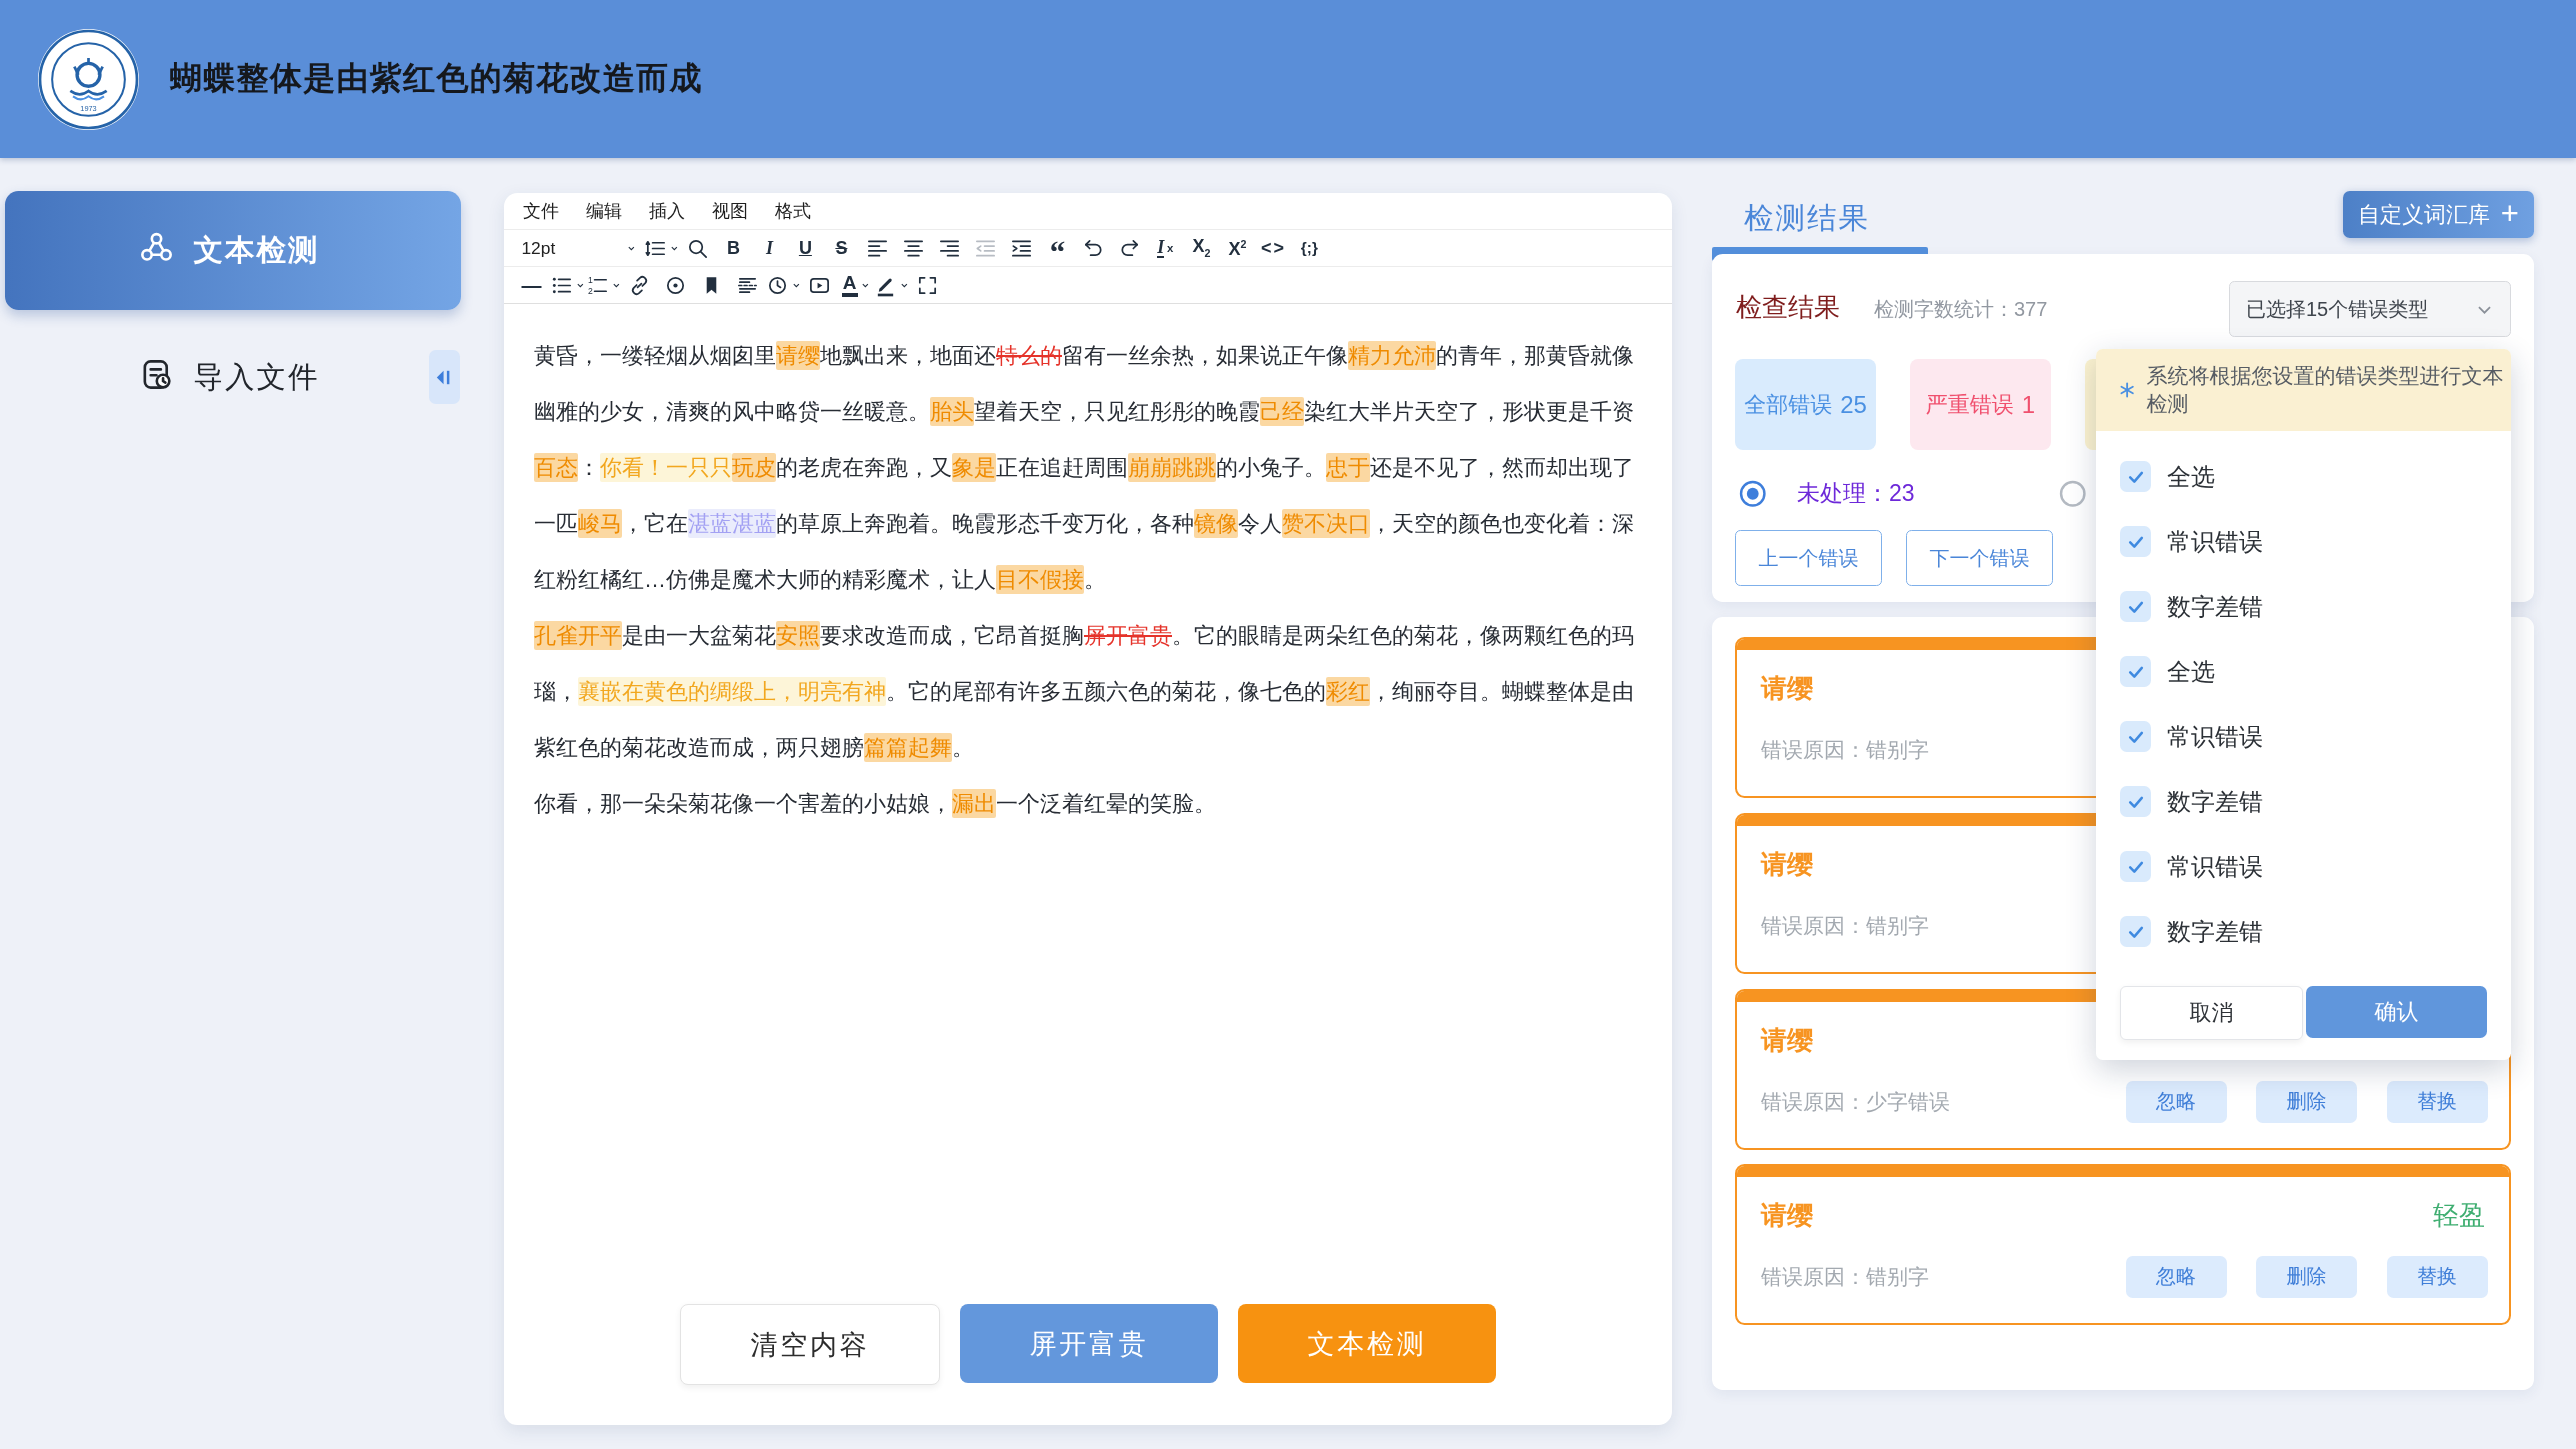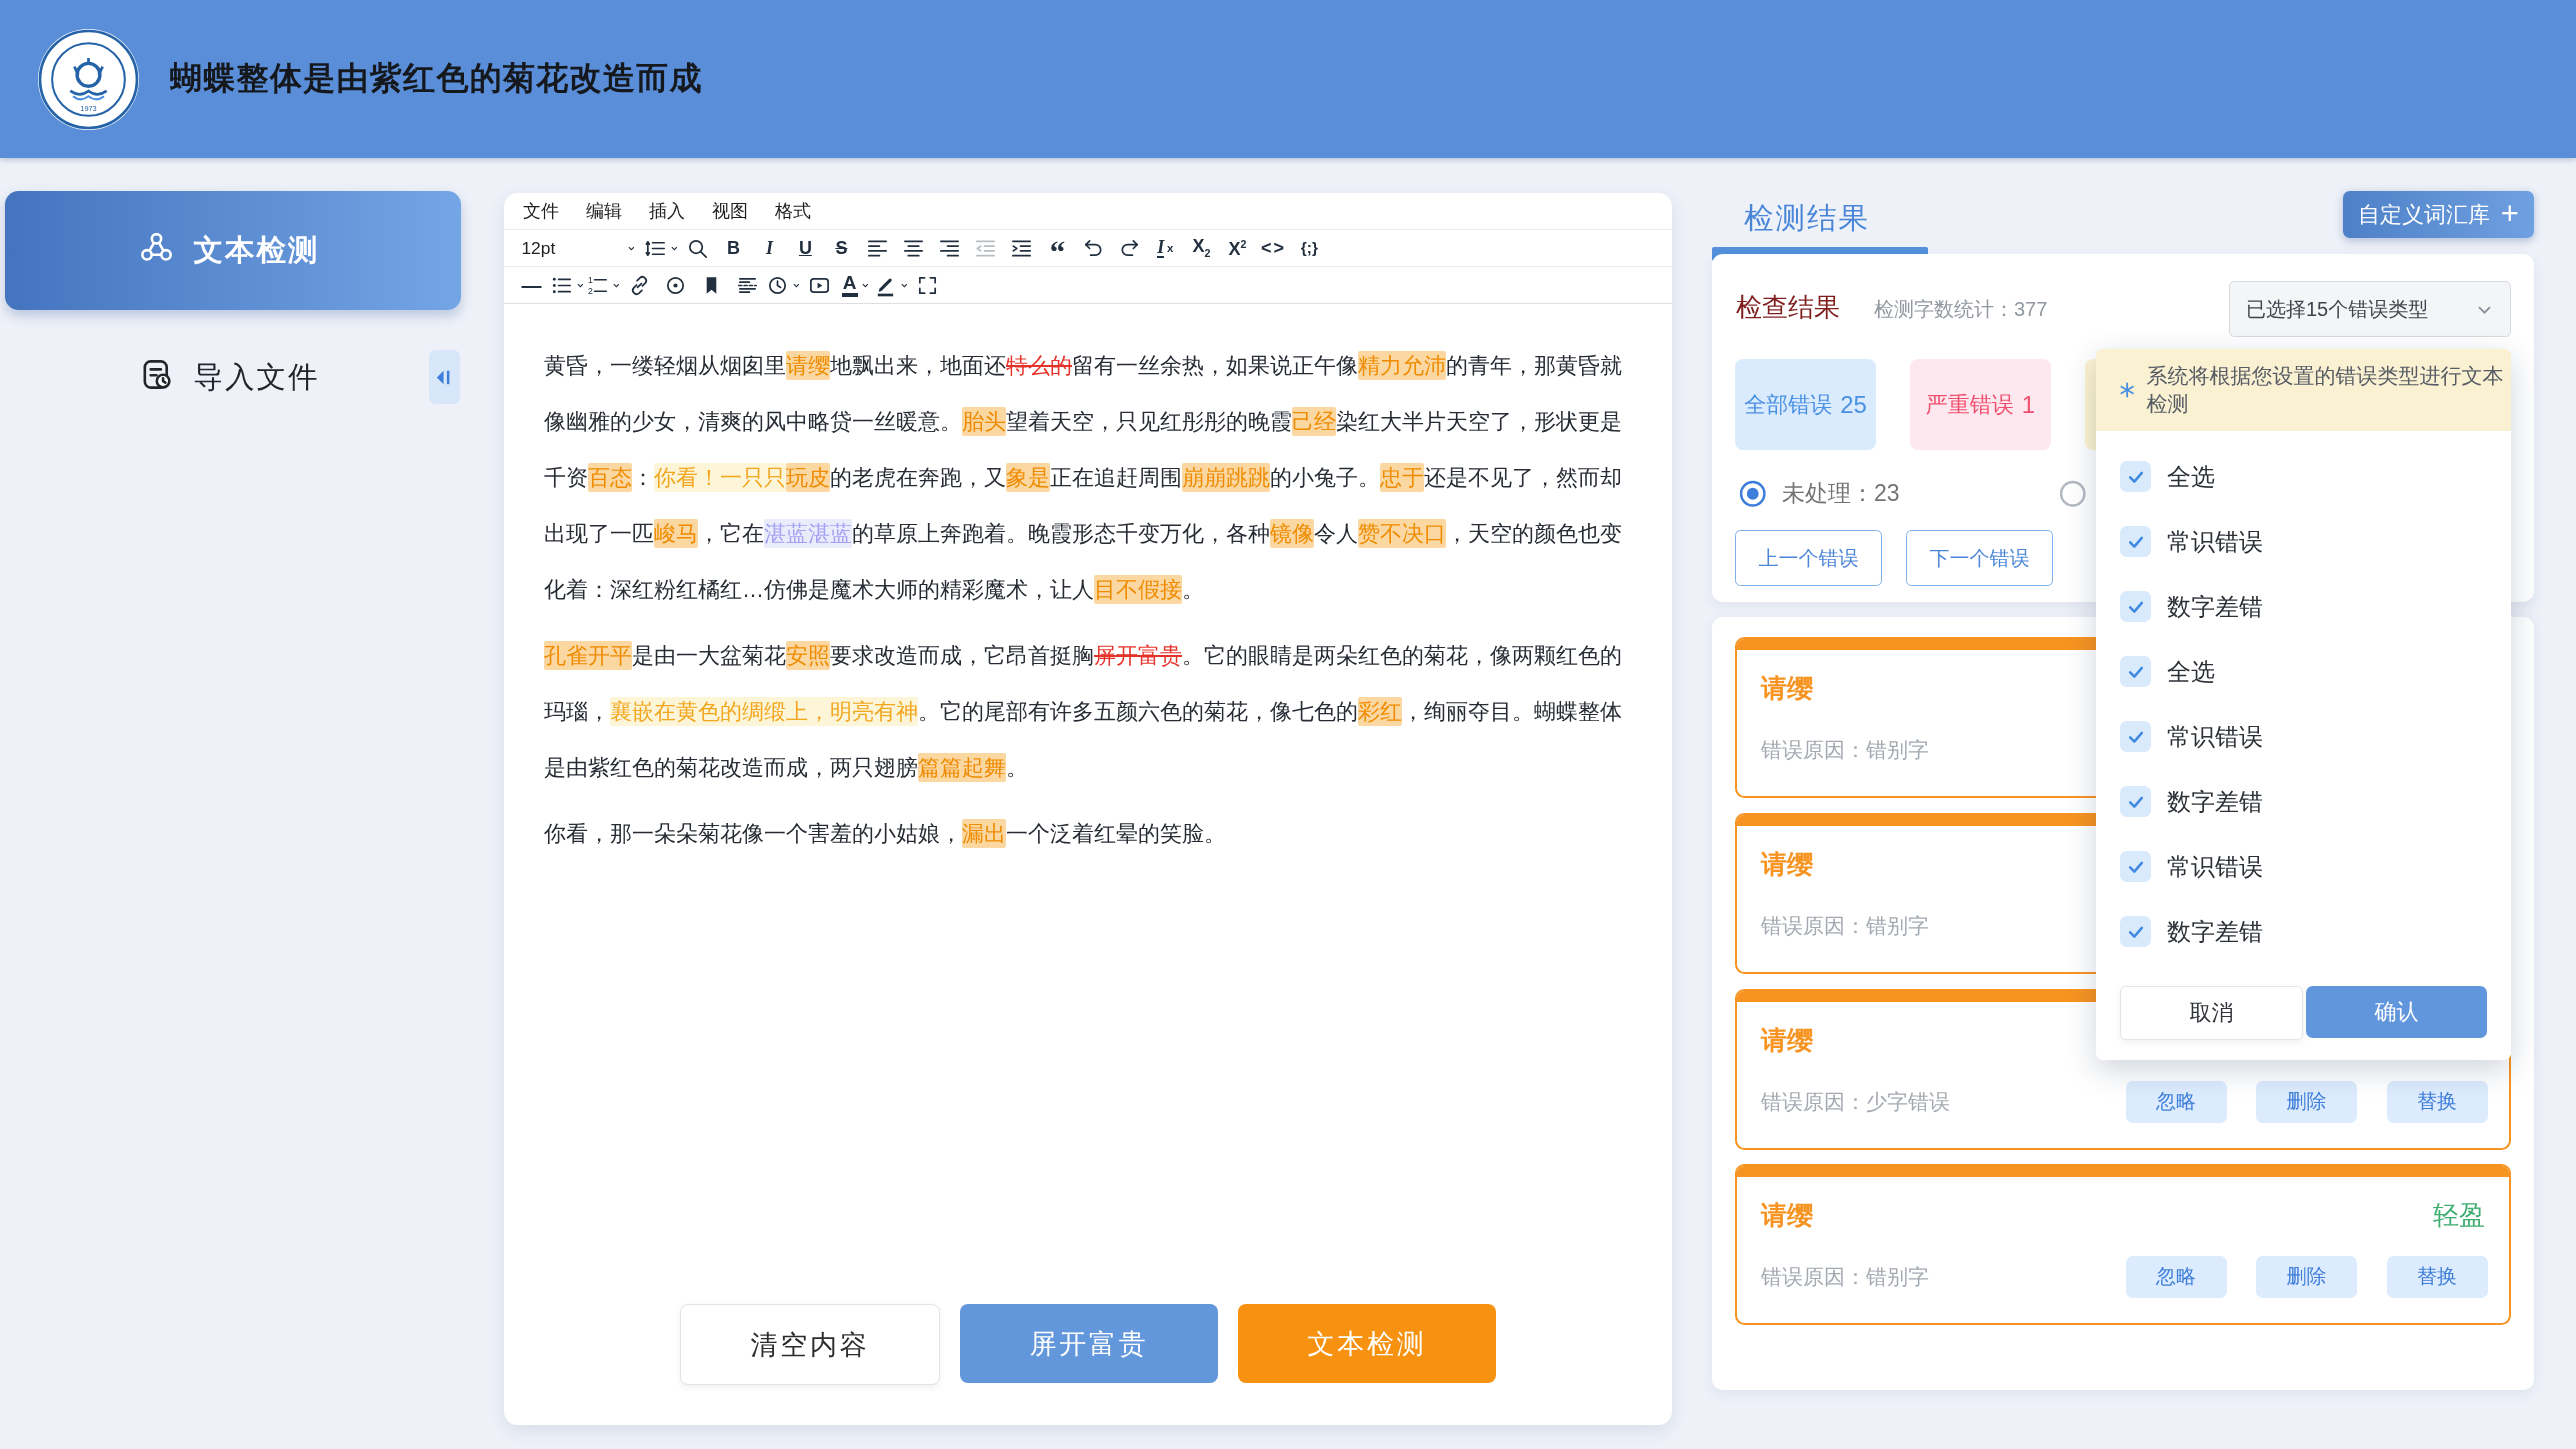--- a/index.html
+++ b/index.html
@@ -36,21 +36,21 @@
   .toolrow{height:36px;display:flex;align-items:center;padding:0 9.4px;color:#222f3e;border-bottom:0.7px solid #ececec}
   .toolrow2{border-bottom:0.7px solid #dfdfdf}
   .tbtn{min-width:36px;height:31px;display:flex;align-items:center;justify-content:center;gap:2.7px}
   .tt{font-size:18px;font-weight:bold;color:#222f3e;line-height:1}
   .tq{font-size:31px;line-height:.5;font-weight:bold;font-family:"Liberation Serif",serif;color:#222f3e;transform:translateY(5.4px)}
   .fs{width:114px;height:31px;display:flex;align-items:center;justify-content:space-between;
     padding:0 8px;font-size:17.4px;color:#222}
   .fcA{font-weight:bold;font-size:19px;color:#222f3e;border-bottom:4px solid #222f3e;line-height:1.05;padding:0 1.3px}
 
   .content{padding:24px 30px 0 30px;font-size:22px;line-height:56px;color:#272c34}
-  .content p{margin:10px}
+  .content p{margin:0}
   .seg{border-radius:2px;padding:2px 0}
   .seg-hl{color:#ef8b00;background:#fbd8a2}
   .seg-light{color:#f2a71f;background:#fdf5d8}
   .seg-red{color:#e5332a;text-decoration:line-through;text-decoration-thickness:2px}
   .seg-blue{color:#a3a1f3;background:#eaecfc}
 
   .editor-btns{position:absolute;left:0;right:0;bottom:40px;display:flex;justify-content:center;gap:20px}
   .ebtn{width:258px;height:79px;border-radius:8px;display:flex;align-items:center;justify-content:center;
     font-size:27px;letter-spacing:2.7px}
   .ebtn-clear{background:#fff;border:1.3px solid #e3e3e3;color:#2c2c2c;box-shadow:0 2.7px 6.7px rgba(0,0,0,.06)}
@@ -77,21 +77,21 @@
 
   .chips{position:absolute;left:23px;top:105px;display:flex;gap:34px}
   .chip{width:141px;height:91px;border-radius:8px;display:flex;flex-direction:row;align-items:center;
     justify-content:center;gap:8px;font-size:22px}
   .chip .chip-value{font-size:24px}
   .chip-blue{background:#d9ebfd;color:#4a90e2}
   .chip-pink{background:#fde8ef;color:#f0506e}
   .chip-yellow{background:#fcf3cf;color:#e6a817}
 
   .radio-row{position:absolute;left:25.5px;top:225px;height:29.5px;display:flex;align-items:center}
-  .radio-label{margin-left:15px;font-size:23px;color:#737373}
+  .radio-label{margin-left:30px;font-size:23px;color:#6d28d9}
   .radio2{position:absolute;left:346px;top:225px}
 
   .nav-btns{position:absolute;left:23px;top:276px;display:flex;gap:24px}
   .nbtn{width:145px;height:54px;border:1.3px solid #7fb0ea;border-radius:5.4px;background:#fff;color:#4a86d8;
     display:flex;align-items:center;justify-content:center;font-size:20px}
 
   
   .ecard{position:absolute;left:23px;width:776px;height:161px;border:2px solid #f79421;border-radius:9.4px;
     background:#fff;box-sizing:border-box;overflow:hidden}
   .ec-top{position:absolute;left:0;top:0;right:0;height:10.7px;background:#f79421}

